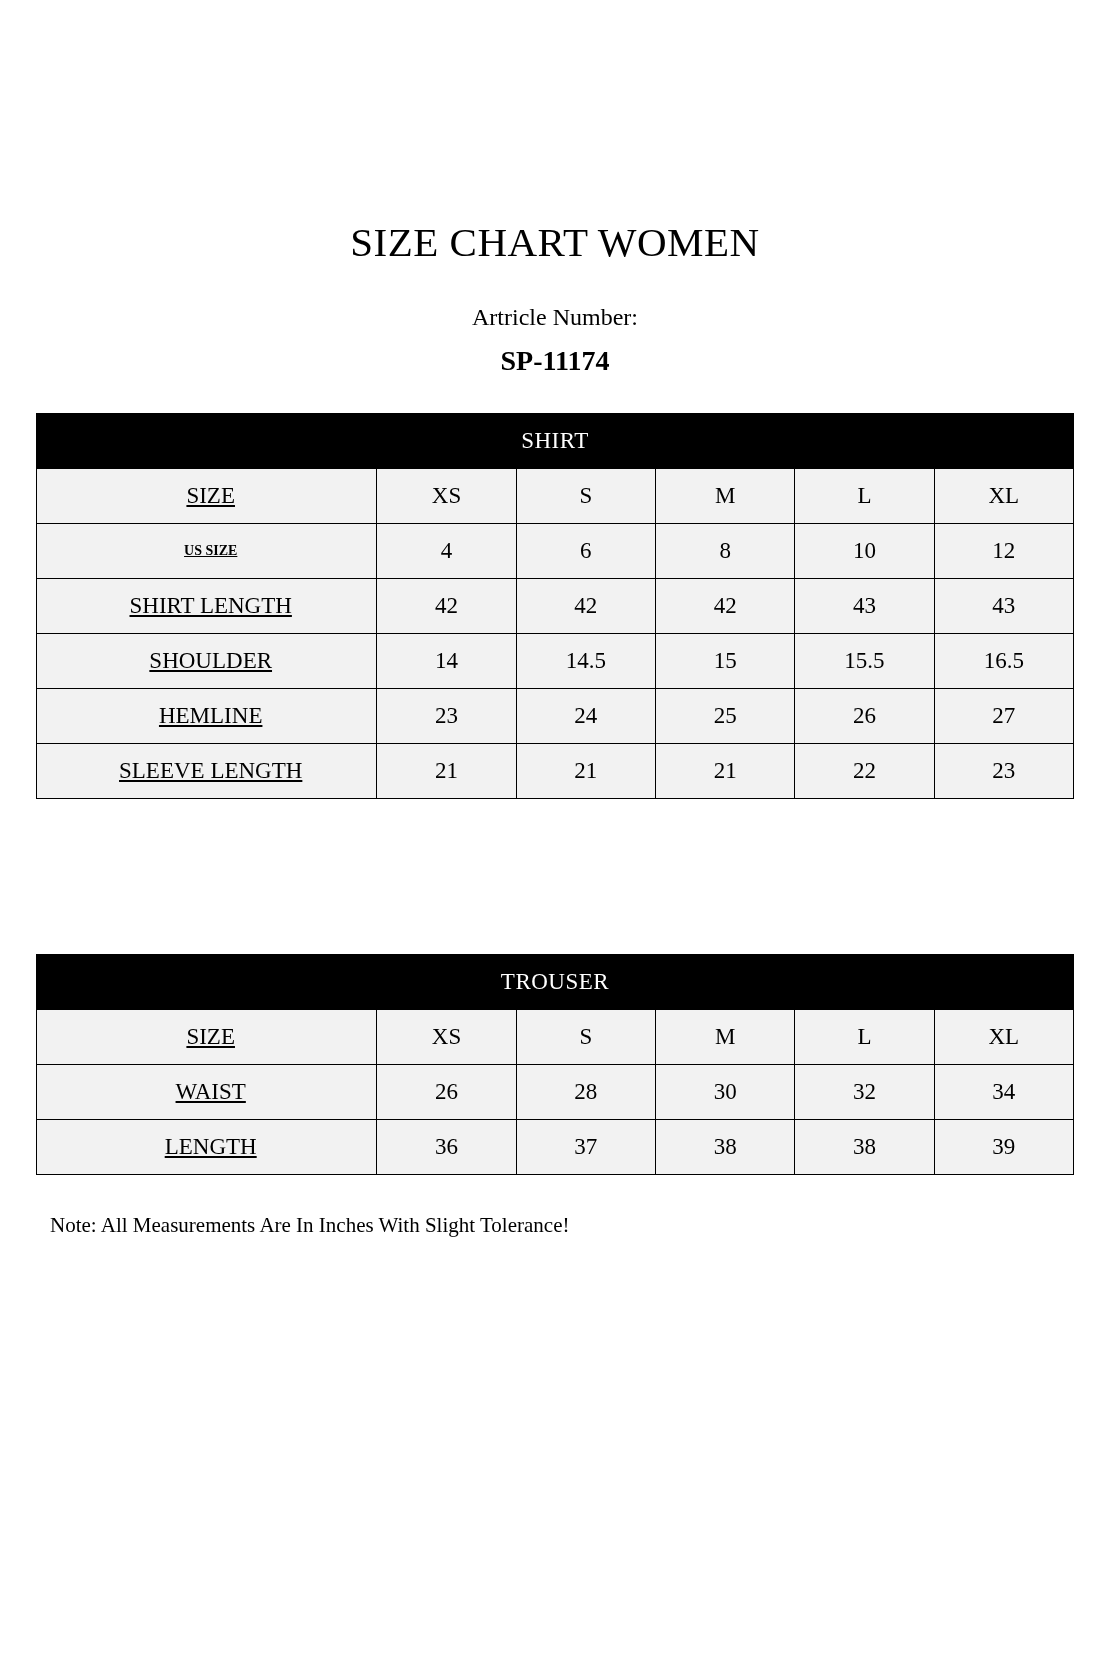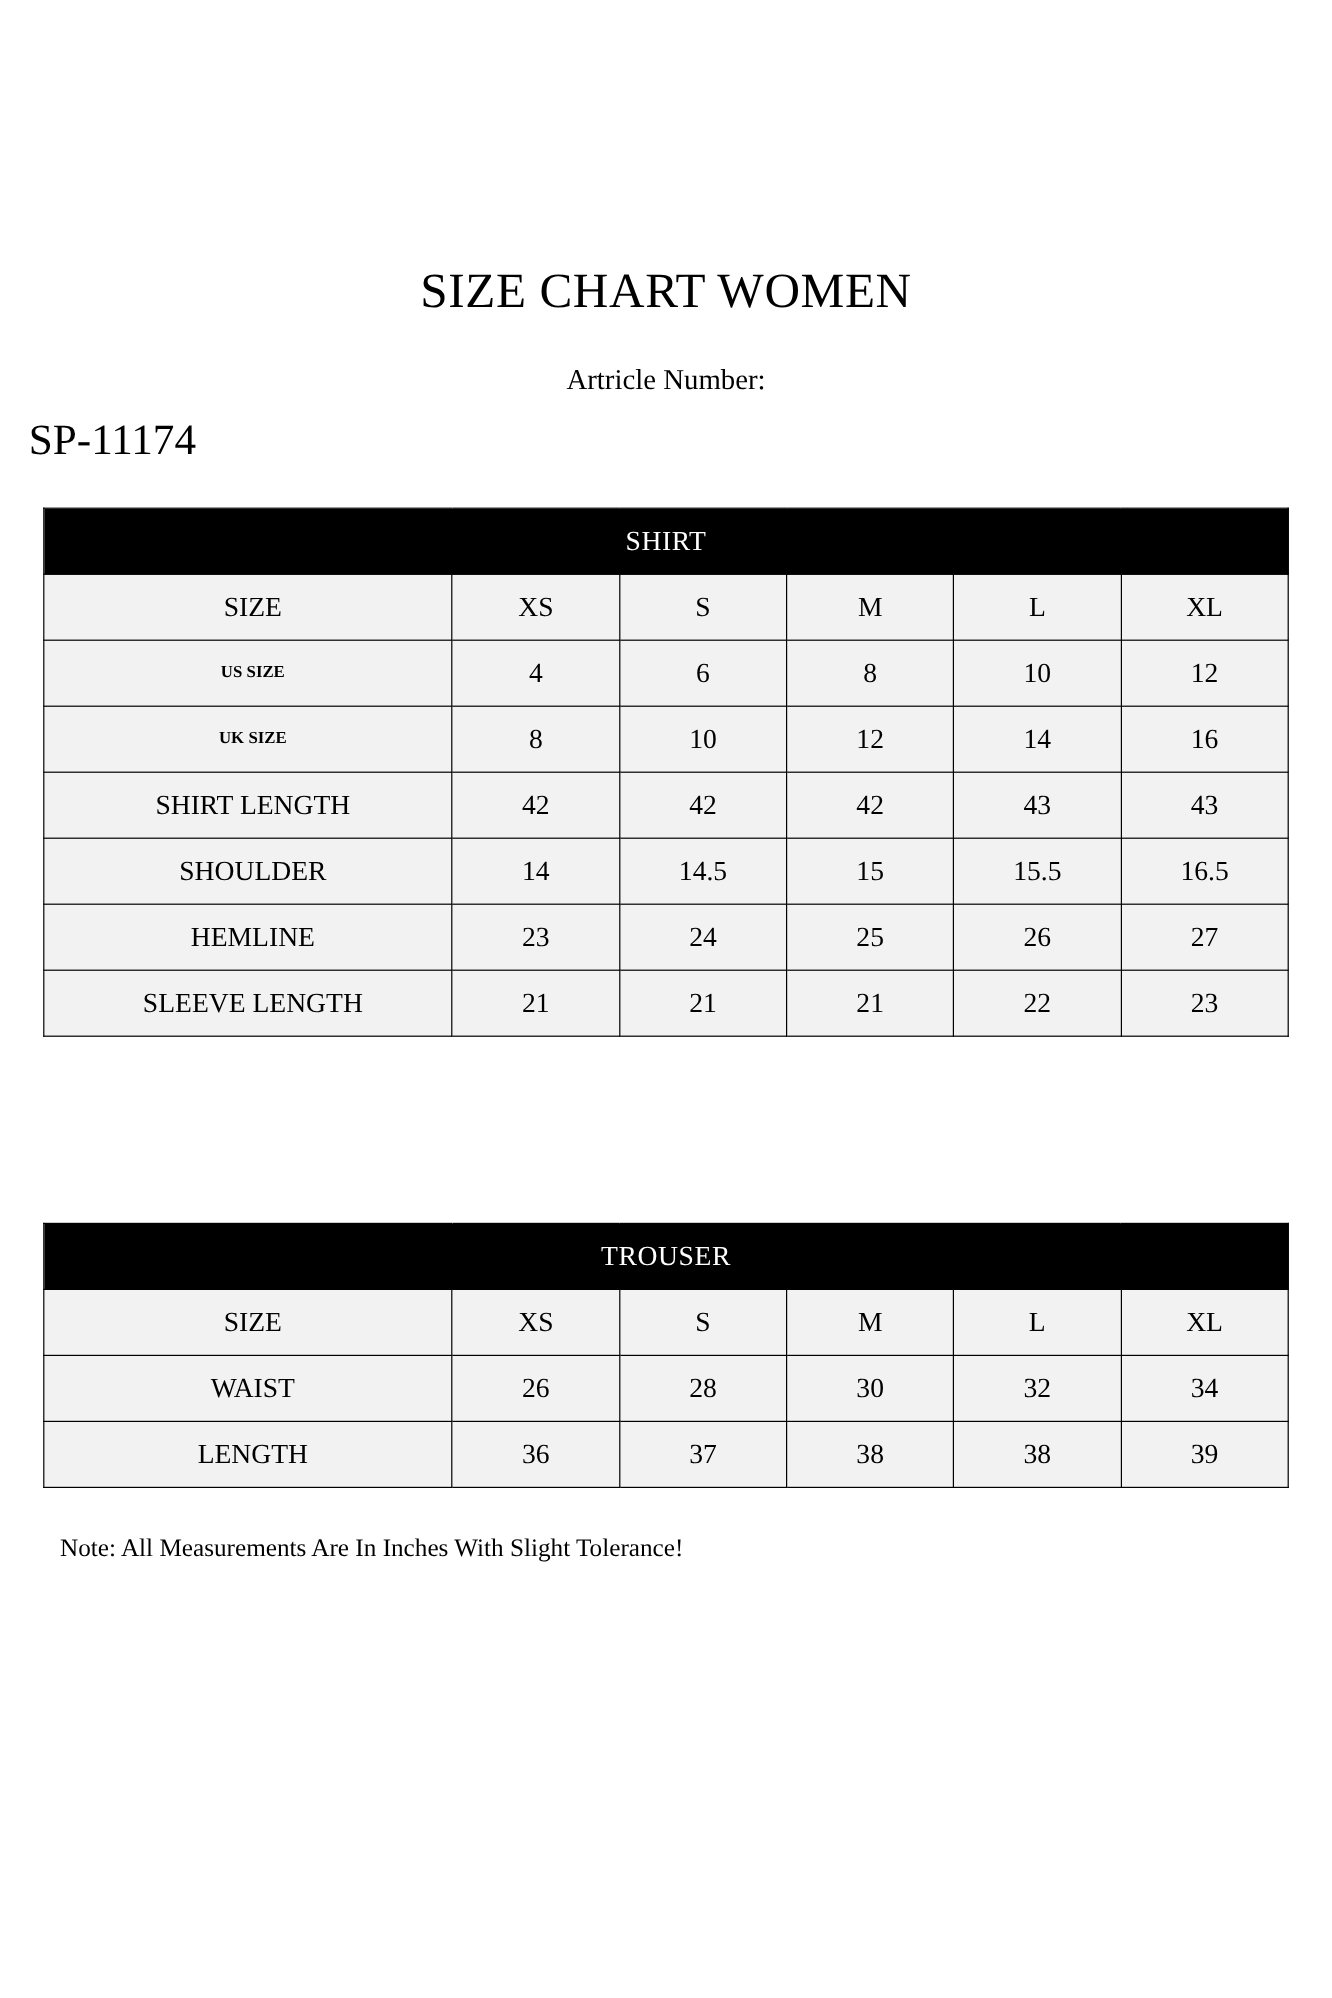--- a/index.html
+++ b/index.html
@@ -30,23 +30,23 @@
     font-weight: normal;
   }
   .sub-label {
     text-align: center;
     font-size: 24px;
     margin: 0;
     padding-top: 38px;
     font-weight: normal;
   }
   .article-number {
-    text-align: left;
-    font-size: 36px;
-    font-weight: normal;
+    text-align: center;
+    font-size: 28px;
+    font-weight: bold;
     margin: 0;
     padding-top: 14px;
   }
 
   table.size-table {
     border-collapse: collapse;
     width: 1038px;
     margin: 0 auto;
     table-layout: fixed;
   }
@@ -71,20 +71,21 @@
     color: #ffffff;
     font-size: 35px;
     height: 62px;
     letter-spacing: 0.5px;
     border: 1.5px solid #000000;
   }
   .row-label {
     text-align: center;
     padding-left: 8px !important;
     font-size: 22px;
+    text-decoration: underline;
   }
   .bold-row td {
     font-weight: bold;
   }
   .bold-row .row-label {
     font-weight: bold;
     font-size: 14px;
   }
   .hdr-size td {
     font-weight: bold;
@@ -130,28 +131,20 @@
         <td>XL</td>
       </tr>
       <tr class="bold-row">
         <td class="row-label">US SIZE</td>
         <td>4</td>
         <td>6</td>
         <td>8</td>
         <td>10</td>
         <td>12</td>
       </tr>
-      <tr class="bold-row">
-        <td class="row-label">UK SIZE</td>
-        <td>8</td>
-        <td>10</td>
-        <td>12</td>
-        <td>14</td>
-        <td>16</td>
-      </tr>
       <tr>
         <td class="row-label">SHIRT LENGTH</td>
         <td>42</td>
         <td>42</td>
         <td>42</td>
         <td>43</td>
         <td>43</td>
       </tr>
       <tr>
         <td class="row-label">SHOULDER</td>

